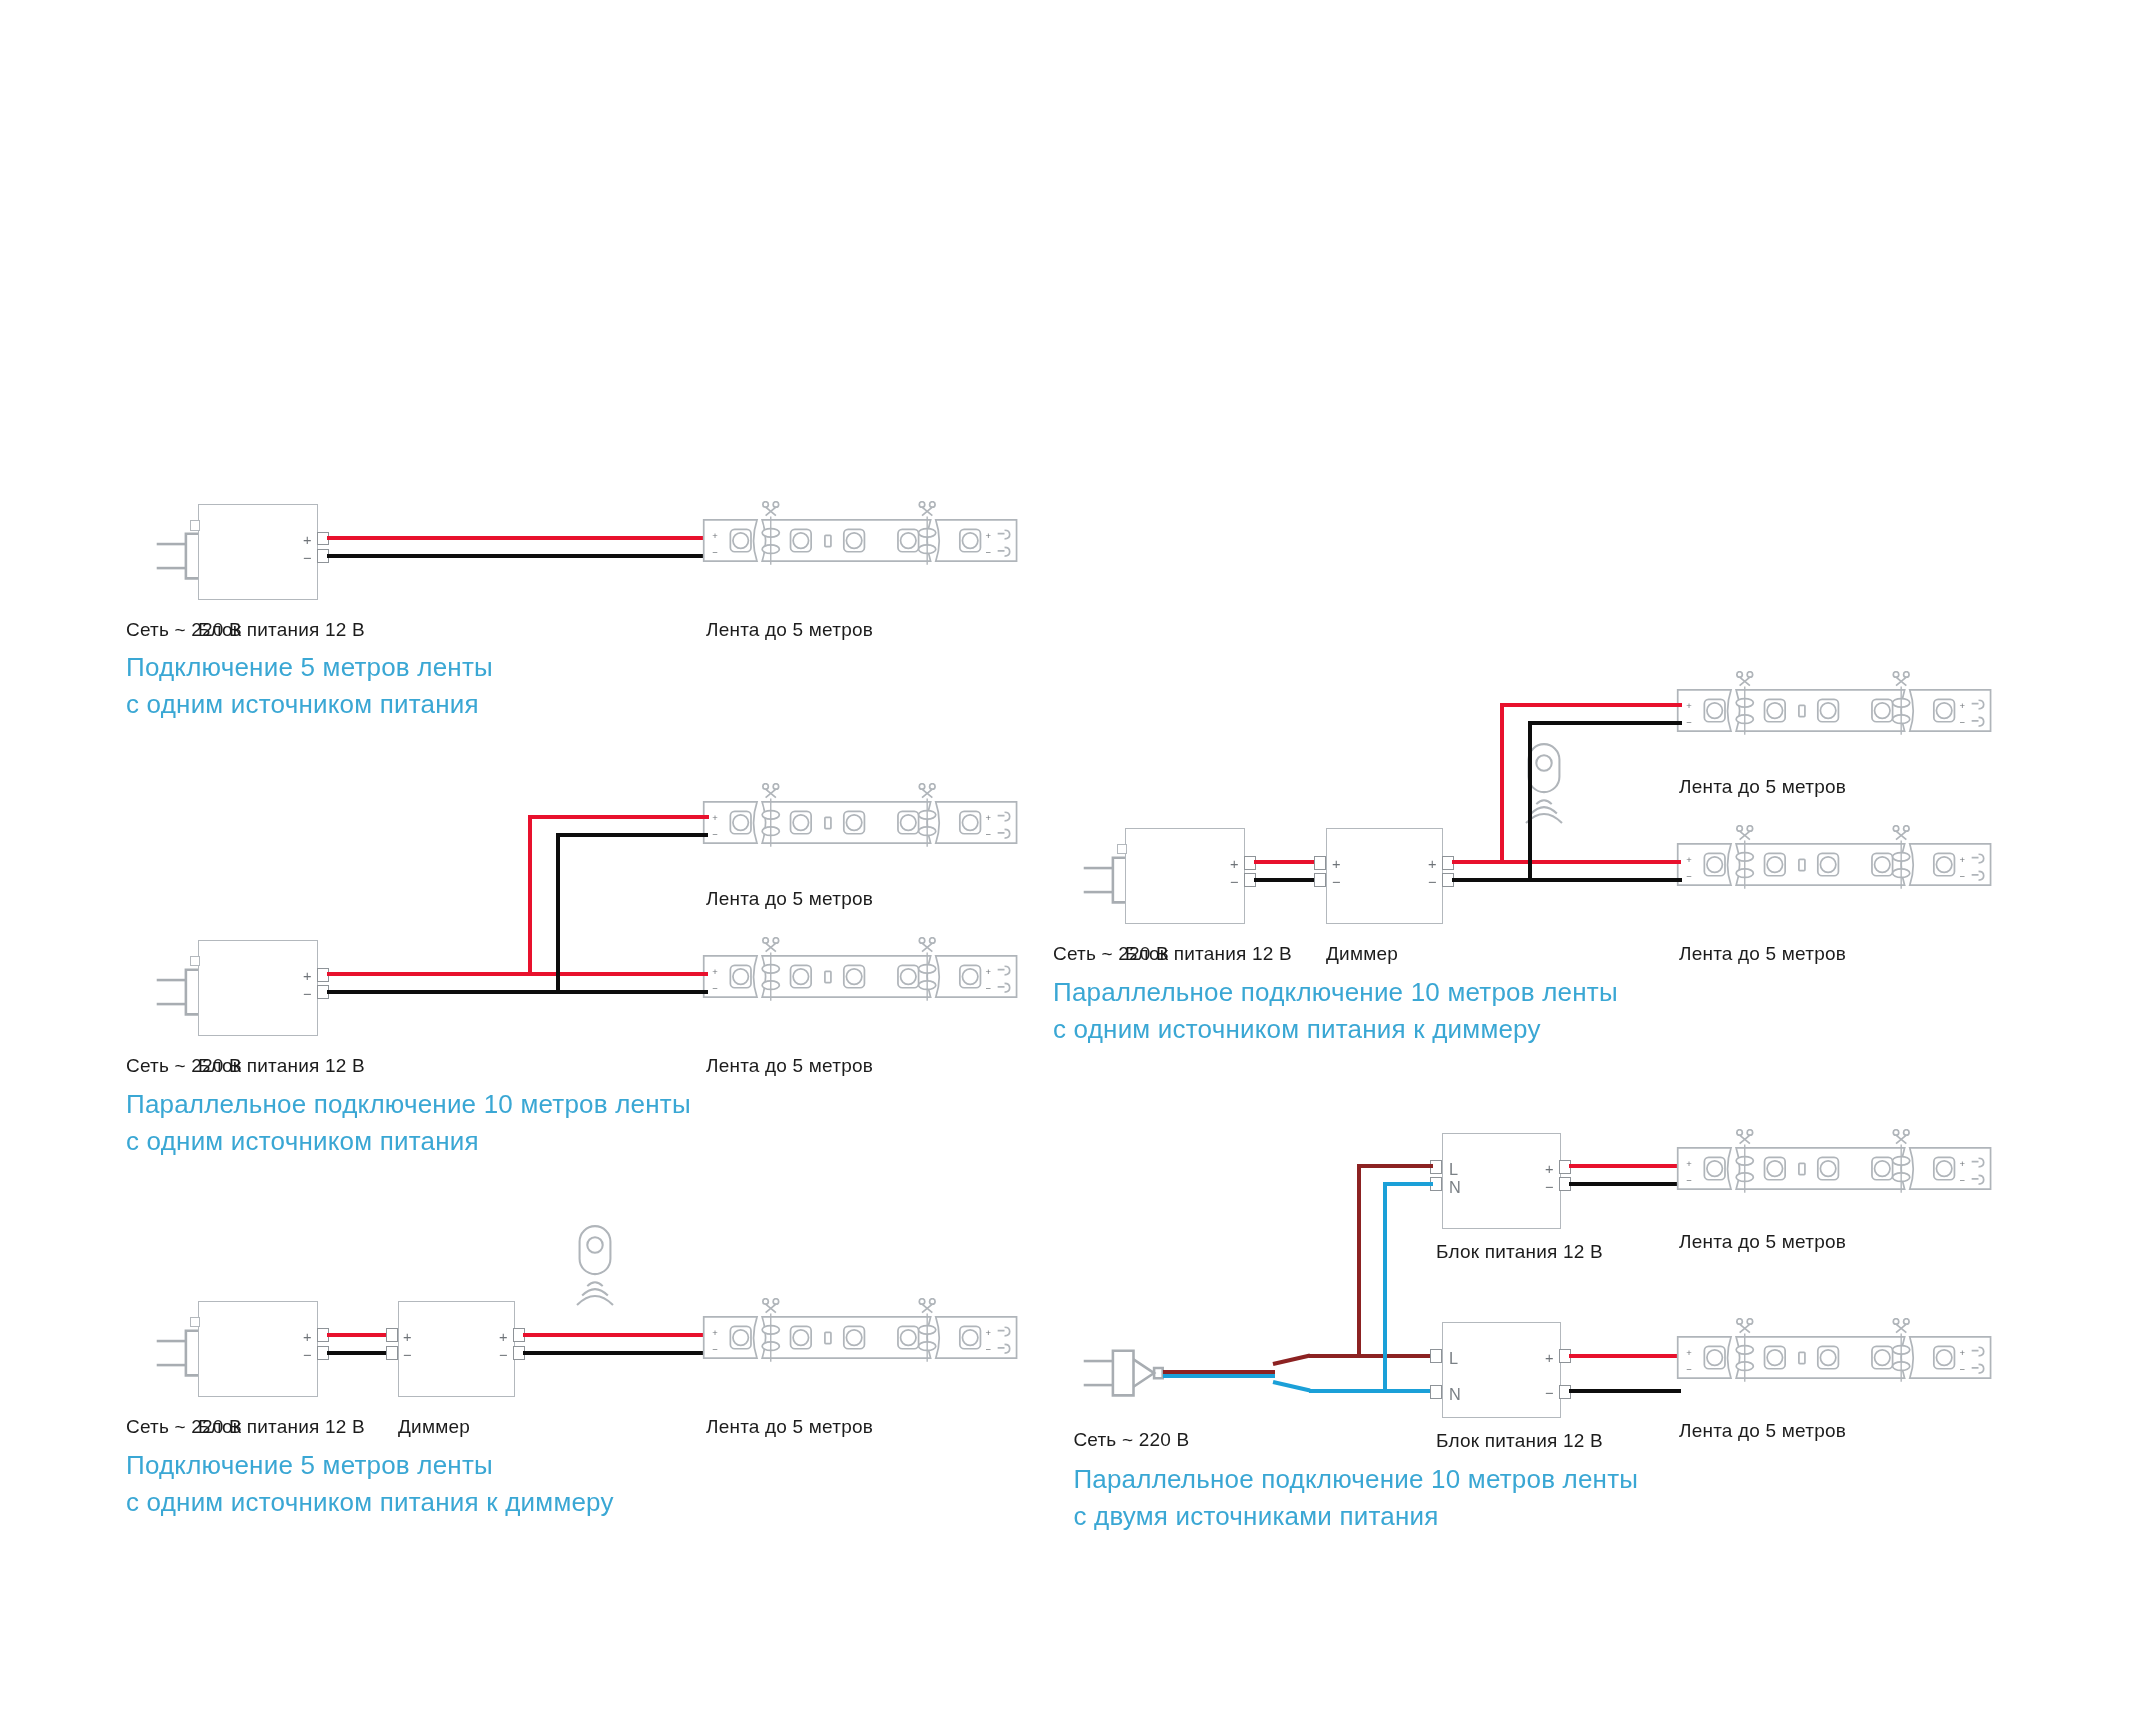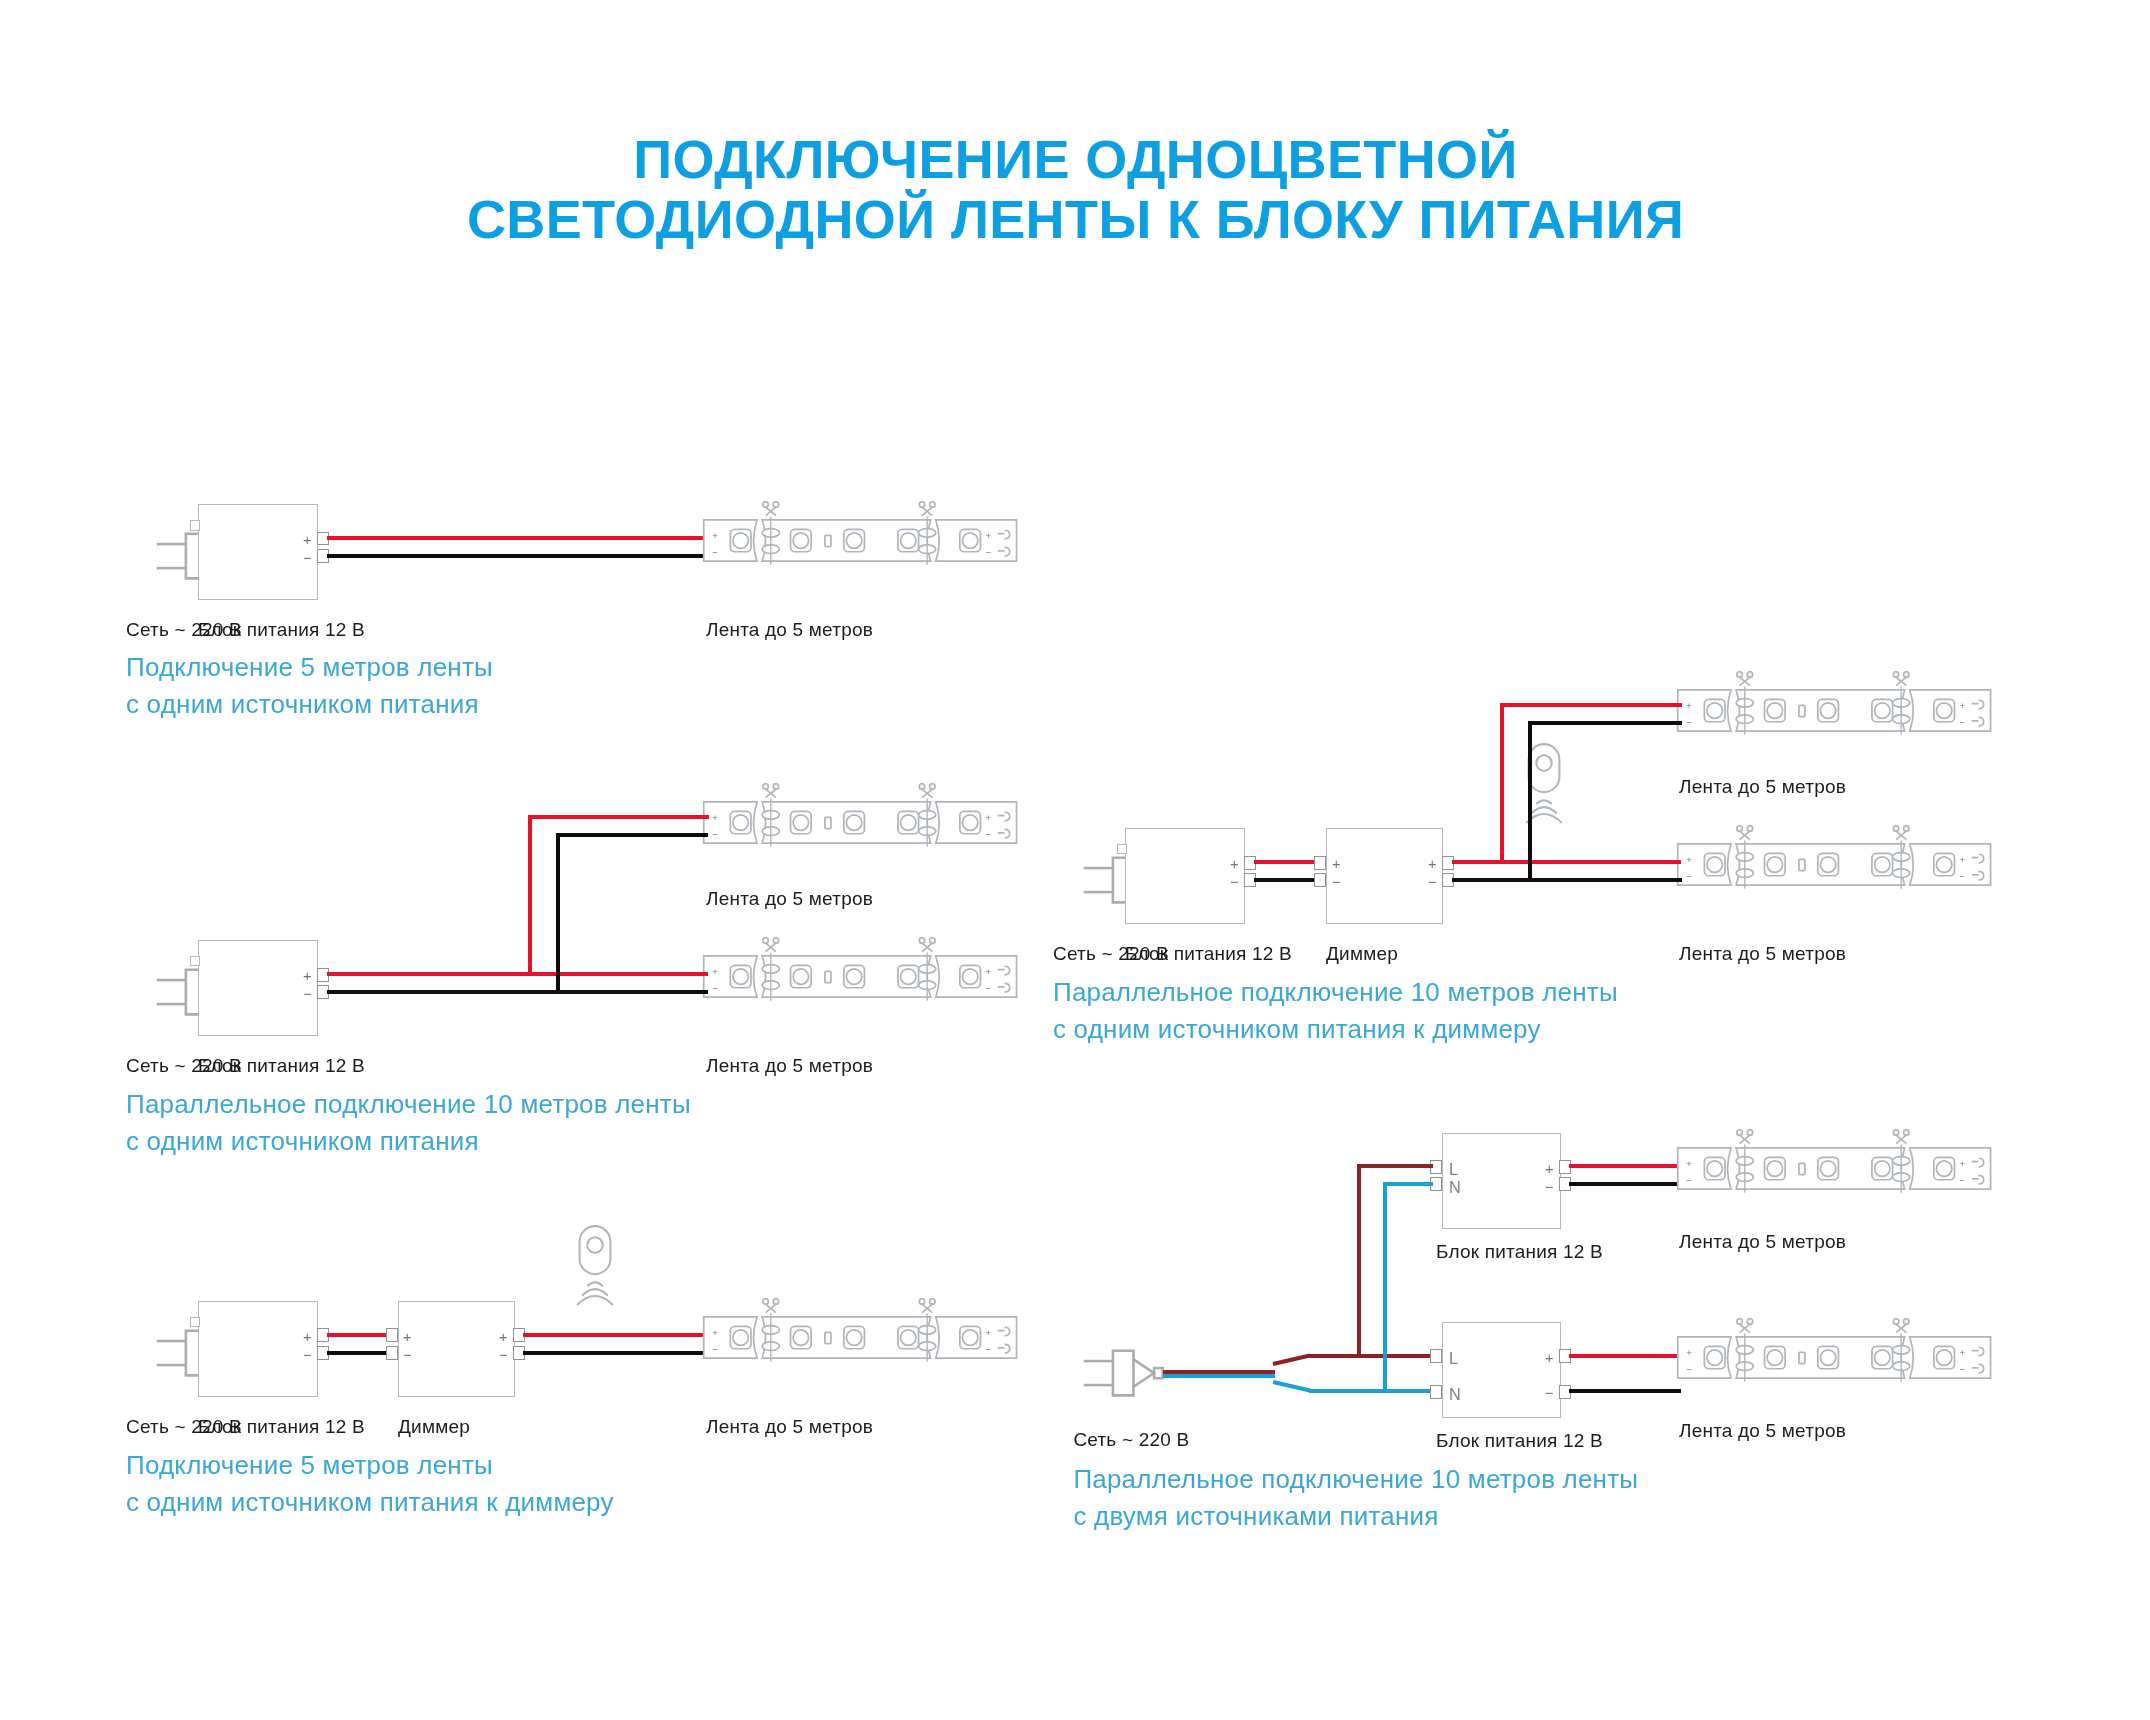--- a/index.html
+++ b/index.html
@@ -87,22 +87,20 @@
   .strip svg{display:block;}
 
   
   .remote svg{display:block;}
 </style>
 </head>
 <body>
 
 <div id="page">
 
-  <div class="title">ПОДКЛЮЧЕНИЕ ОДНОЦВЕТНОЙ
-СВЕТОДИОДНОЙ ЛЕНТЫ К БЛОКУ ПИТАНИЯ</div>
 
   <div class="diagram" style="left:155px;top:516px;width:869px;height:232px;">
 
     <div class="plug abs" style="left:0px;top:8.6px;width:163px;height:69px;">
       <svg width="163" height="69" viewBox="0 0 190 80">
         <g fill="none" stroke="#a8adb2" stroke-width="3">
           <line x1="2" y1="22" x2="36" y2="22"></line>
           <line x1="2" y1="50" x2="36" y2="50"></line>
           <path d="M36 10 h24 v52 h-24 z"></path>
           <path d="M60 20 q24 16 24 16 q0 0 -24 16"></path>

